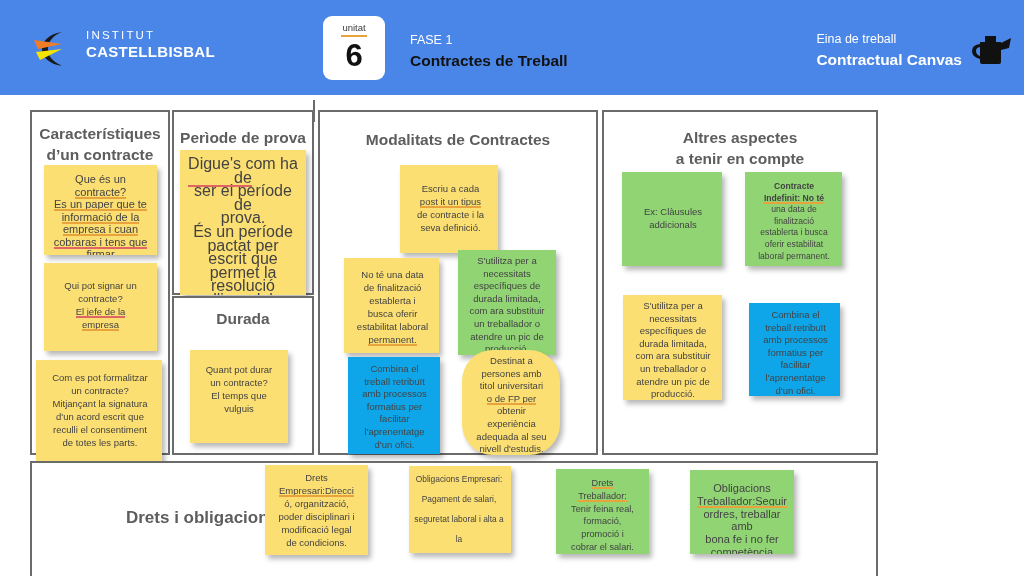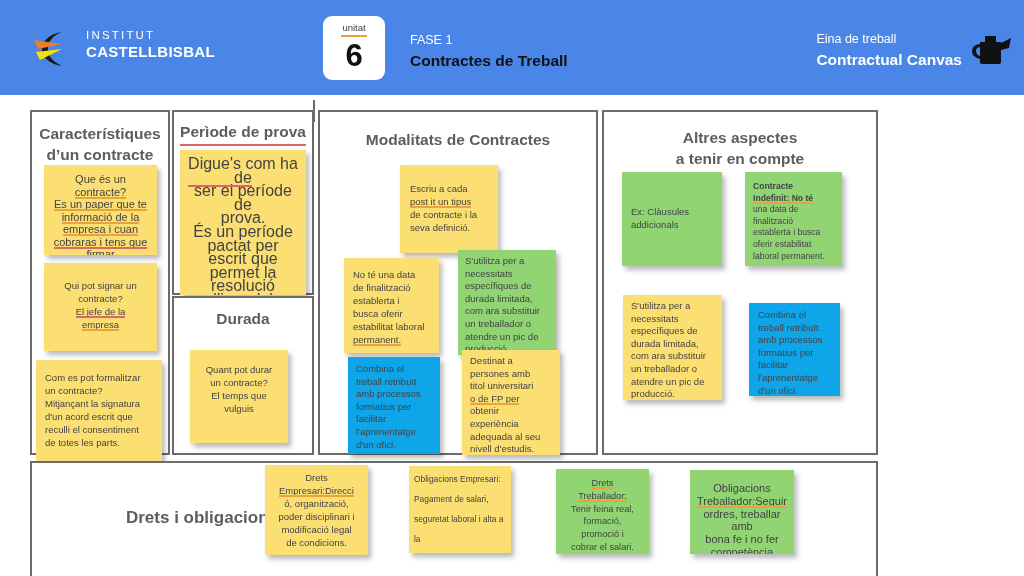--- a/index.html
+++ b/index.html
@@ -55,21 +55,21 @@
     position:absolute;box-sizing:border-box;
     box-shadow:3px 4px 5px rgba(0,0,0,0.28);
     color:#434343;overflow:hidden;
     padding:8px 7px;
   }
   .note-y{background:#fcdf72;}
   .note-g{background:#90d474;}
   .note-o{background:#0ea5e9;}
   .note p{margin:0;}
   .c{text-align:center;}
-  .l{text-align:left;}
+  .l{text-align:center;}
   .b{font-weight:700;}
   u.red,u.org{text-decoration:none;position:relative;}
   u.red::after,u.org::after{
     content:"";position:absolute;left:0;right:0;bottom:-1px;height:1.6px;
   }
   u.red::after{background:#e06666;}
   u.org::after{background:#e8a33d;}
 
   .title-underline{position:relative;display:inline-block;}
   .title-underline::after{
@@ -145,21 +145,21 @@
   <div class="note note-y l" style="left:36px;top:360px;width:126px;height:112px;font-size:9.5px;line-height:13px;padding-top:11px;padding-left:9px;">
     <p>Com es pot formalitzar</p>
     <p>un contracte?</p>
     <p>Mitjançant la signatura</p>
     <p>d'un acord escrit que</p>
     <p>reculli el consentiment</p>
     <p>de totes les parts.</p>
   </div>
 
   <div class="panel" style="left:172px;top:110px;width:142px;height:185px;">
-    <div class="panel-title" style="top:10px;">
+    <div class="panel-title" style="top:16px;">
       <span class="title-underline">Perìode de prova</span>
     </div>
   </div>
   <div class="tickmark" style="left:313px;top:100px;height:22px;"></div>
 
   <div class="note note-y c" style="left:180px;top:150px;width:126px;height:145px;font-size:16px;line-height:13.6px;padding-top:7px;">
     <p><u class="red">Digue's com ha de</u></p>
     <p>ser el període de</p>
     <p>prova.</p>
     <p>És un període</p>
@@ -216,21 +216,21 @@
   <div class="note note-o l" style="left:348px;top:357px;width:92px;height:97px;font-size:9.5px;line-height:12.6px;padding-top:6px;padding-left:8px;">
     <p>Combina el</p>
     <p>treball retribuït</p>
     <p>amb processos</p>
     <p>formatius per</p>
     <p>facilitar</p>
     <p>l'aprenentatge</p>
     <p>d'un ofici.</p>
   </div>
 
-  <div class="note note-y l" style="left:462px;top:350px;width:98px;height:105px;font-size:9.5px;line-height:12.6px;padding-top:5px;padding-left:8px;">
+  <div class="note note-y l" style="left:462px;top:350px;width:98px;height:105px;font-size:9.5px;line-height:12.6px;padding-top:5px;padding-left:8px;border-radius:31px;">
     <p>Destinat a</p>
     <p>persones amb</p>
     <p>titol universitari</p>
     <p><u class="org">o de FP per</u></p>
     <p>obtenir</p>
     <p>experiència</p>
     <p>adequada al seu</p>
     <p>nivell d'estudis.</p>
   </div>
 

